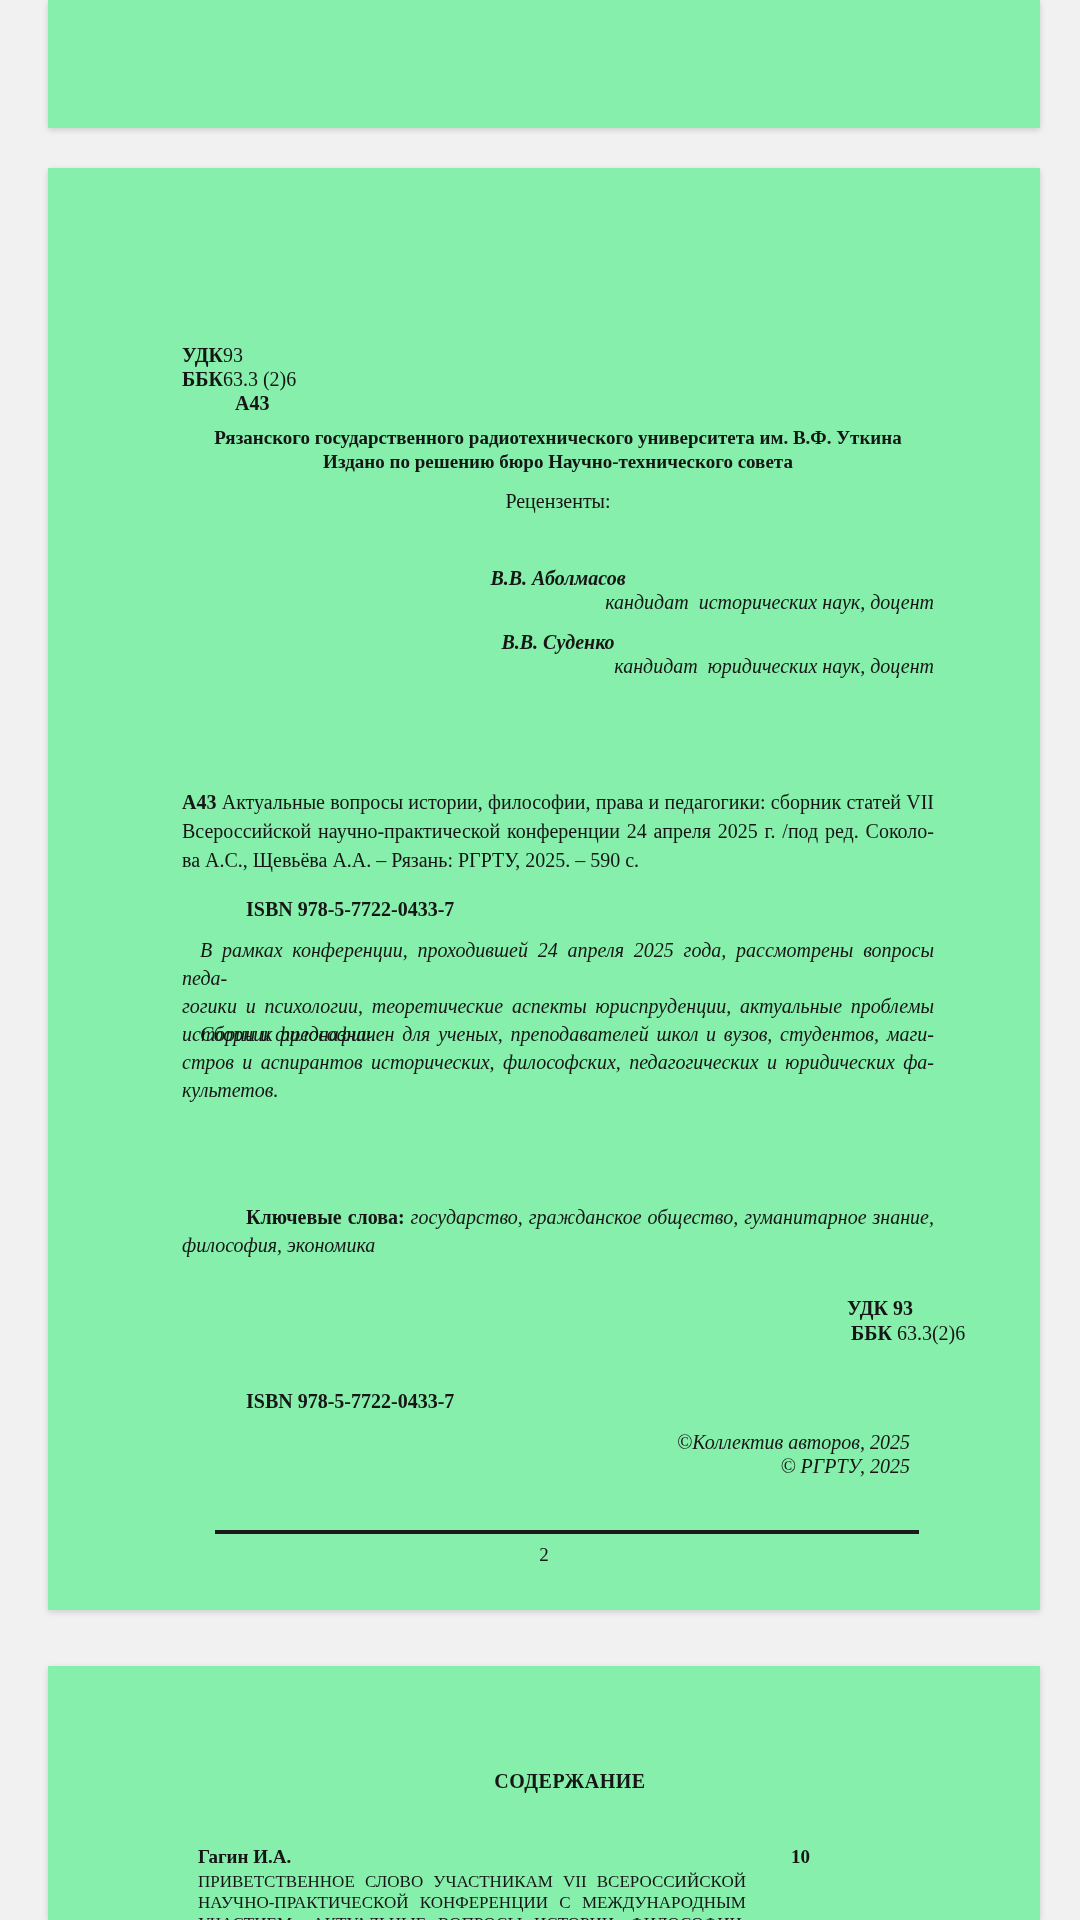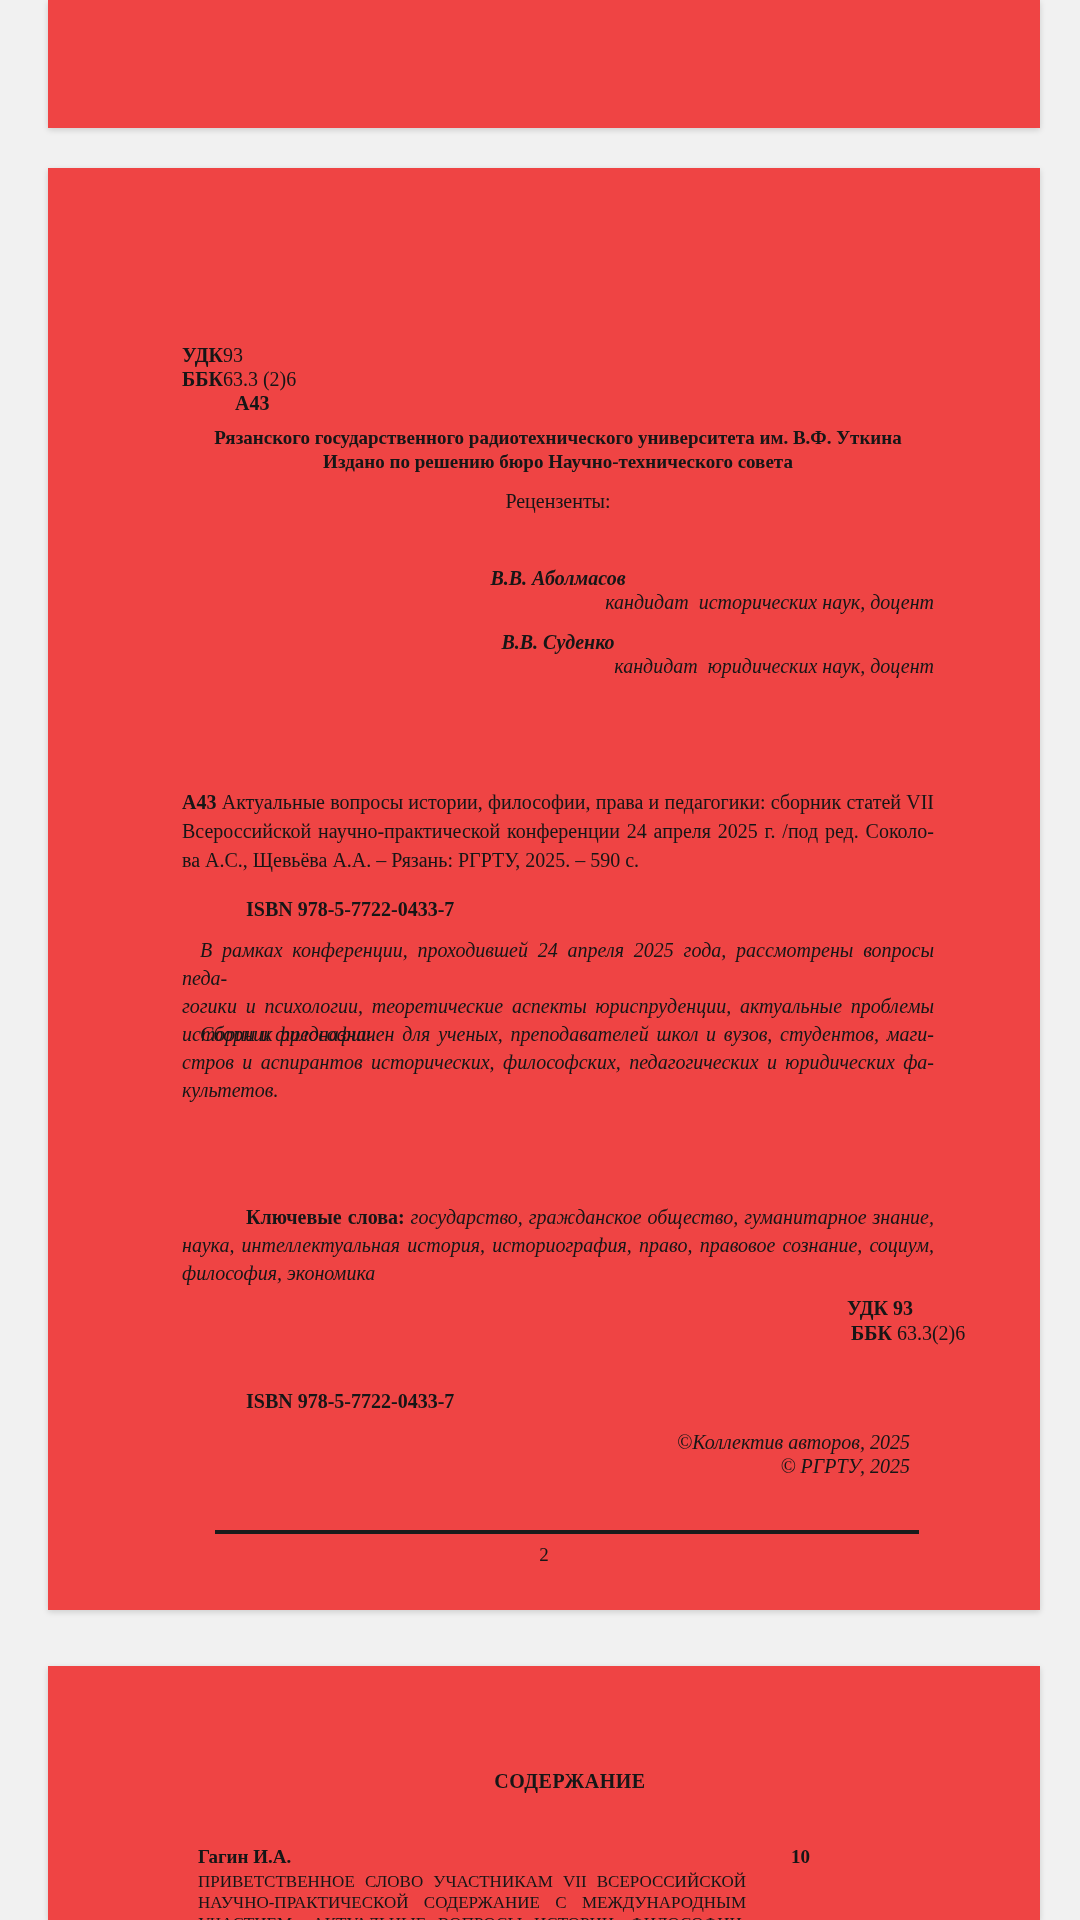--- a/index.html
+++ b/index.html
@@ -6,21 +6,21 @@
   body{
     position:relative;
     width:1080px;height:1920px;
     background:#f1f1f1;
     overflow:hidden;
     font-family:"Liberation Serif","DejaVu Serif",serif;
     color:#161616;
     font-size:20px;
   }
   .page{
-    position:absolute;left:48px;width:992px;background:#ef4444;
+    position:absolute;left:48px;width:992px;background:#86efac;
     box-shadow:0 2px 6px rgba(0,0,0,0.15);
   }
   #page-prev{top:0;height:128px;}
   #page-imprint{top:168px;height:1442px;}
   #page-contents{top:1666px;height:254px;}
   .blk{position:absolute;}
   .col{left:134px;width:752px;}
   .b{font-weight:bold;}
   .ctr .ln{text-align:center;}
   .rt .ln{text-align:right;}
@@ -105,21 +105,20 @@
 
   <div class="blk col just ind" id="abstract-2">
       <div class="ln">Сборник предназначен для ученых, преподавателей школ и вузов, студентов, маги-</div>
       <div class="ln">стров и аспирантов исторических, философских, педагогических и юридических фа-</div>
       <div class="ln">культетов.</div>
     </div>
 
   <div class="blk col" id="keywords">
     <div class="first jline"><span class="b" style="font-style:normal;">Ключевые слова:</span><span> государство, гражданское общество, гуманитарное знание,</span></div>
     <div class="just">
-        <div class="ln">наука, интеллектуальная история, историография, право, правовое сознание, социум,</div>
         <div class="ln">философия, экономика</div>
       </div>
   </div>
 
   <div class="blk" id="udk-bottom">
     <div><span class="b">УДК</span><span class="b"> 93</span></div>
     <div class="bbk-row"><span class="b">ББК</span><span> 63.3(2)6</span></div>
   </div>
 
   <div class="blk" id="isbn-2">ISBN 978-5-7722-0433-7</div>
@@ -139,17 +138,17 @@
 
   <div class="blk" id="toc-heading">СОДЕРЖАНИЕ</div>
 
   <div class="blk" id="toc-entry-row">
     <span>Гагин И.А.</span>
     <span>10</span>
   </div>
 
   <div class="blk just-all" id="toc-title">
       <div class="ln">ПРИВЕТСТВЕННОЕ СЛОВО УЧАСТНИКАМ VII ВСЕРОССИЙСКОЙ</div>
-      <div class="ln">НАУЧНО-ПРАКТИЧЕСКОЙ СОДЕРЖАНИЕ С МЕЖДУНАРОДНЫМ</div>
+      <div class="ln">НАУЧНО-ПРАКТИЧЕСКОЙ КОНФЕРЕНЦИИ С МЕЖДУНАРОДНЫМ</div>
       <div class="ln">УЧАСТИЕМ «АКТУАЛЬНЫЕ ВОПРОСЫ ИСТОРИИ, ФИЛОСОФИИ,</div>
     </div>
 
 </div>
 
 </body></html>

